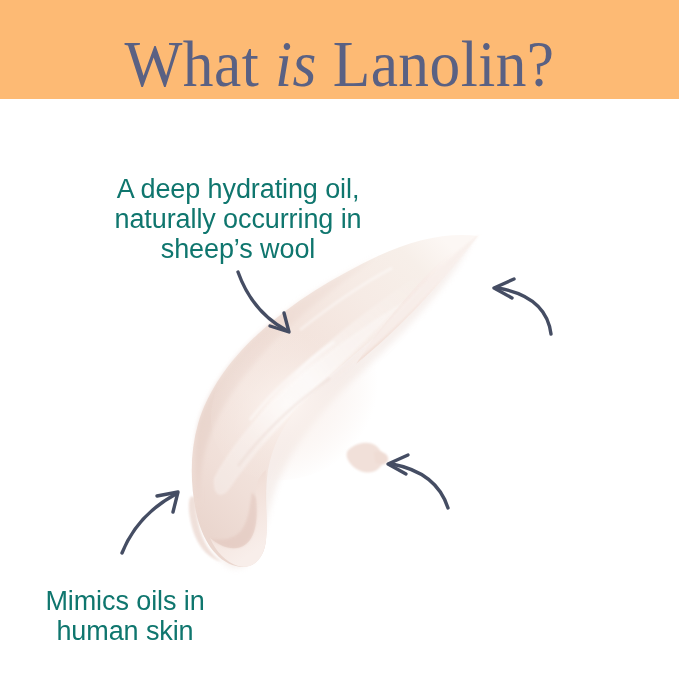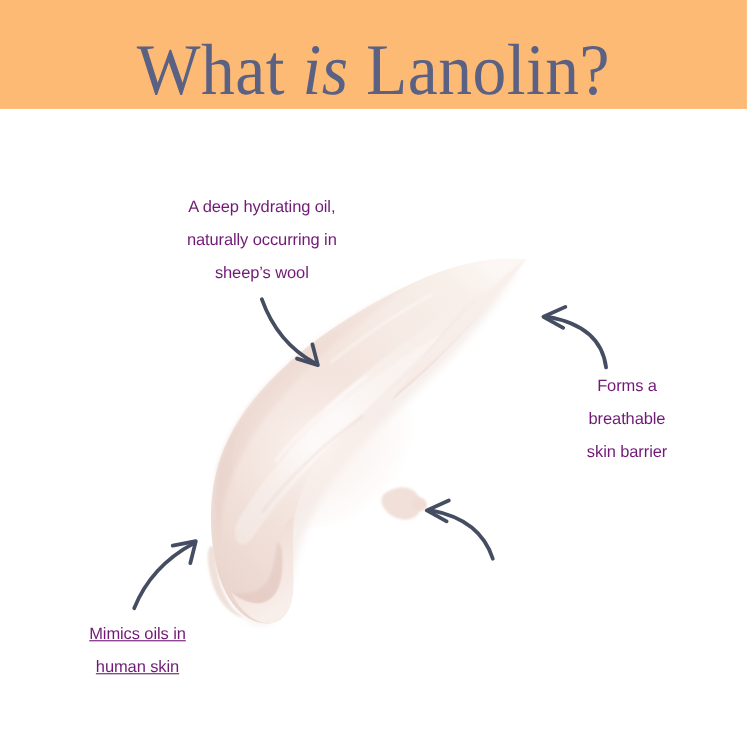--- a/index.html
+++ b/index.html
@@ -31,32 +31,32 @@
     white-space:nowrap;
     transform:scaleX(0.93);
   }
   .header-title .em{
     font-style:italic;
   }
 
   
   .note{
     position:absolute;
-    color:#701a75;
-    font-size:15px;
+    color:#0f766e;
+    font-size:27px;
     line-height:30px;
     text-align:center;
     font-family:"Liberation Sans", sans-serif;
     letter-spacing:-0.1px;
     white-space:pre-line;
   }
   #note-top{    left:96px;  top:174px; width:284px; }
   #note-right{  left:477px; top:336px; width:186px; }
   #note-bottom{ left:324px; top:513px; width:250px; }
-  #note-left{   left:22px;  top:562px; width:206px;text-decoration:underline; }
+  #note-left{   left:22px;  top:586px; width:206px; }
 
   
   .layer{
     position:absolute;left:0;top:0;width:679px;height:679px;
     pointer-events:none;
   }
 </style>
 </head>
 <body>
 
@@ -227,21 +227,18 @@
         <path d="M122 553 C 132 528, 150 508, 176 494"></path>
         <path d="M157 496 L 178 492 L 173 512"></path>
       </g>
     </g>
   </svg>
 
   <div class="note" id="note-top">A deep hydrating oil,
 naturally occurring in
 sheep’s wool</div>
 
-  <div class="note" id="note-right">Forms a
-breathable
-skin barrier</div>
 
 
   <div class="note" id="note-left">Mimics oils in
 human skin</div>
 
 </div>
 
 </body></html>

